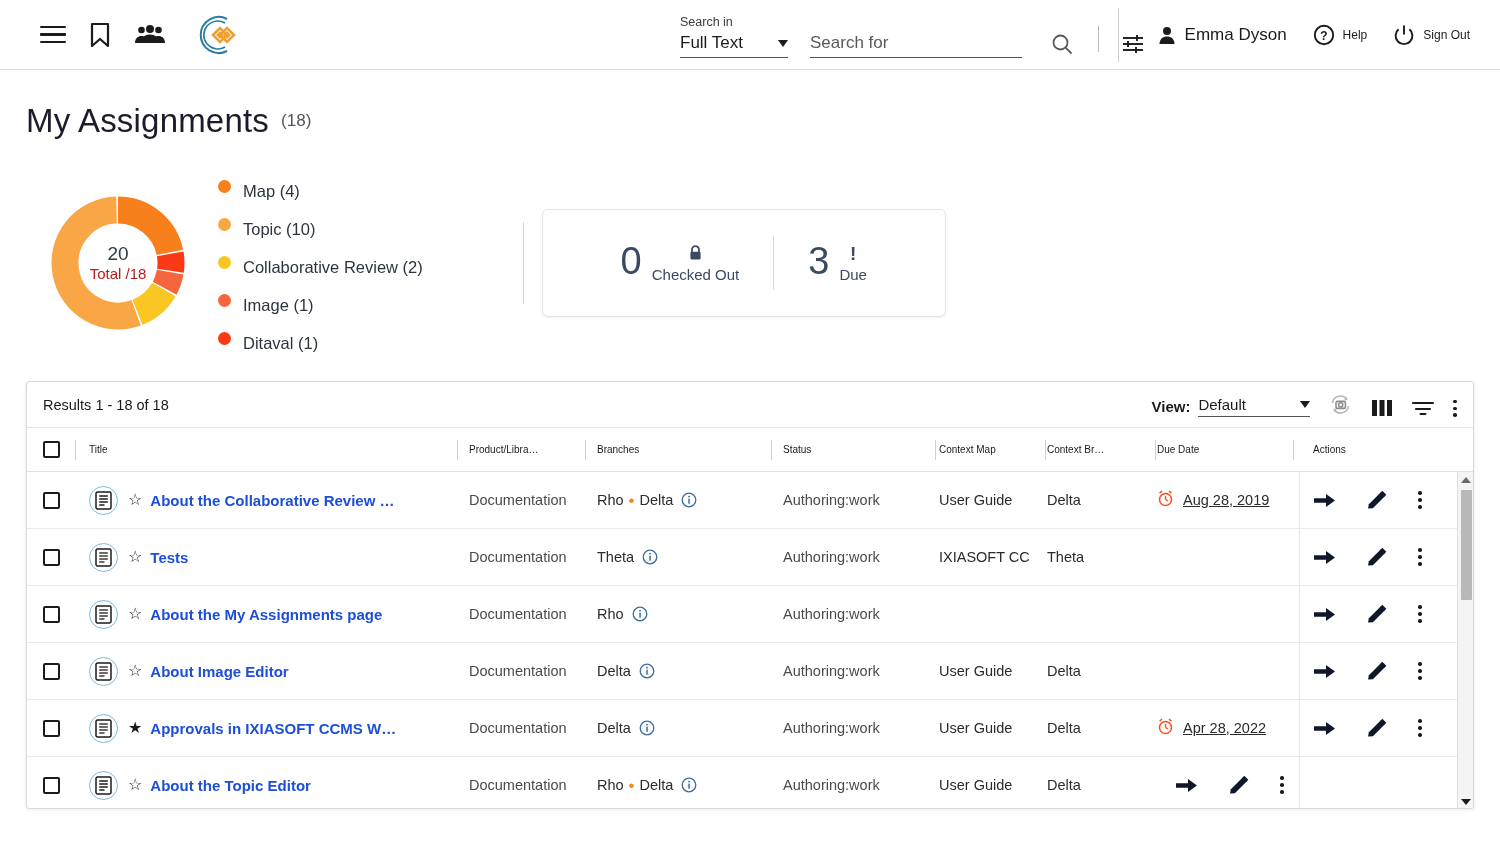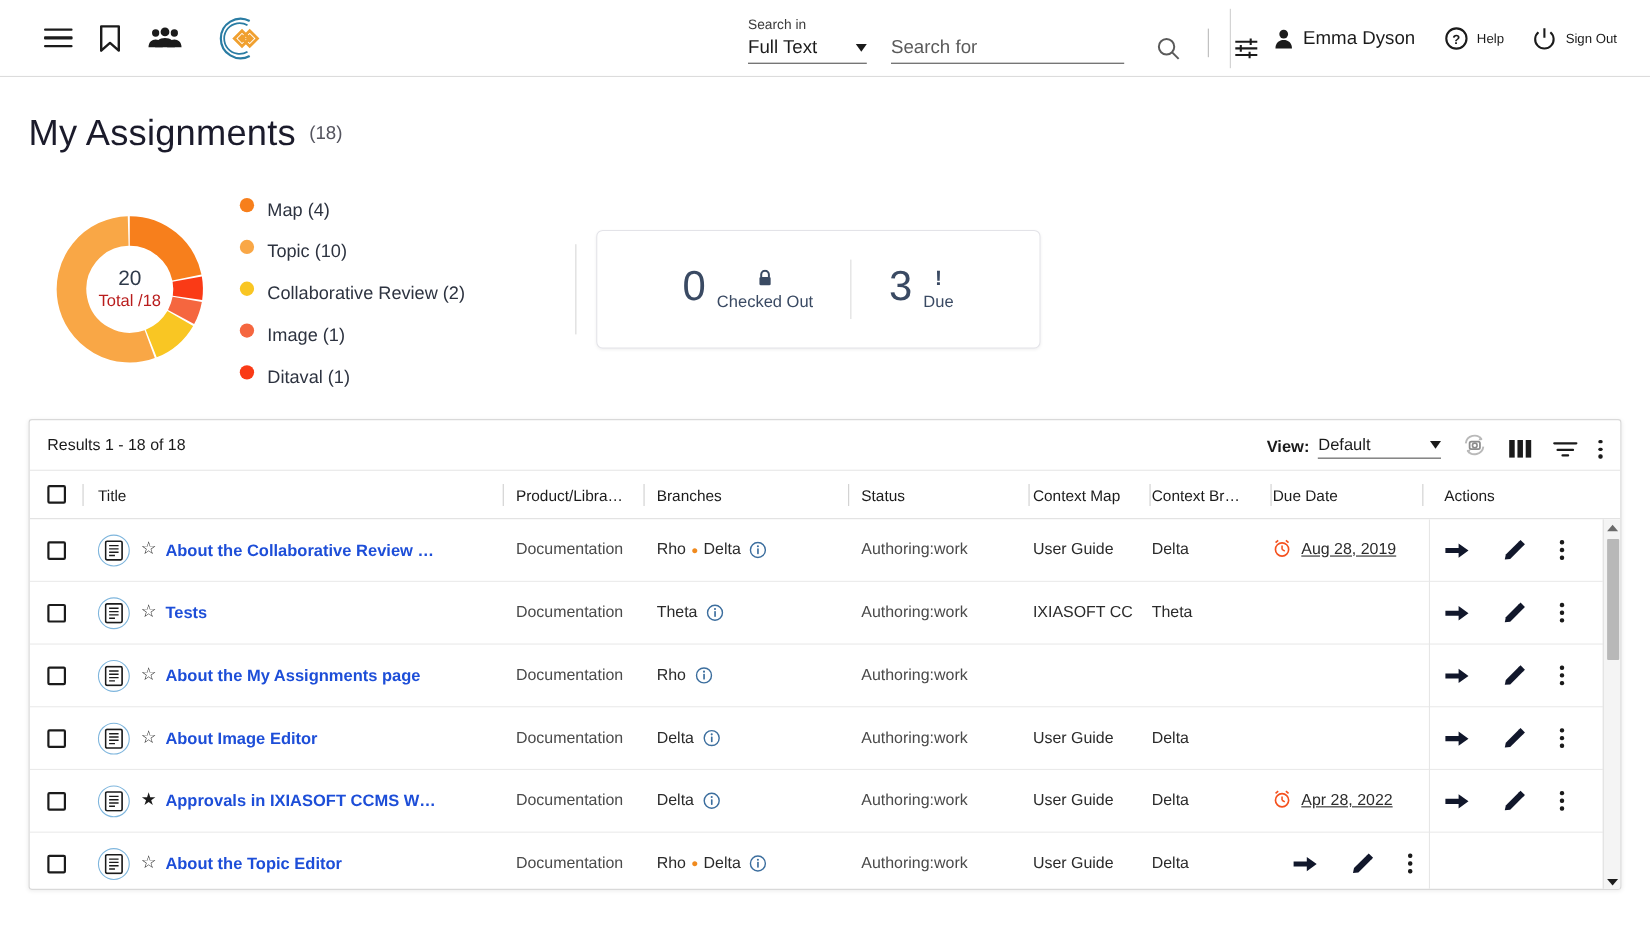--- a/index.html
+++ b/index.html
@@ -106,21 +106,21 @@
   .view-group { display: flex; align-items: center; gap: 8px; }
   .view-label { font-size: 15px; color: #1b1b1b; font-weight: 700; }
   .view-select {
     width: 112px; display: flex; align-items: center; justify-content: space-between;
     border-bottom: 1px solid #555; padding-bottom: 3px; cursor: pointer;
   }
   .view-value { font-size: 15px; color: #1b1b1b; }
 
   
   .thead { display: flex; height: 44px; align-items: center; border-bottom: 1px solid #e0e0e0; }
-  .th { font-size: 14px; color: #1b1b1b; display: flex; align-items: center; height: 44px; position: relative; }
+  .th { font-size: 10px; color: #1b1b1b; display: flex; align-items: center; height: 44px; position: relative; }
   .th .sep { position: absolute; left: 0; top: 12px; width: 1px; height: 20px; background: #cfcfcf; }
 
   .c-check { width: 48px; display: flex; justify-content: center; align-items: center; }
   .c-title { width: 382px; padding-left: 14px; }
   .c-prod { width: 128px; padding-left: 12px; }
   .c-branch { width: 186px; padding-left: 12px; }
   .c-status { width: 164px; padding-left: 12px; }
   .c-cmap { width: 110px; padding-left: 4px; }
   .c-cbr { width: 110px; padding-left: 2px; }
   .c-due { width: 138px; padding-left: 2px; }

